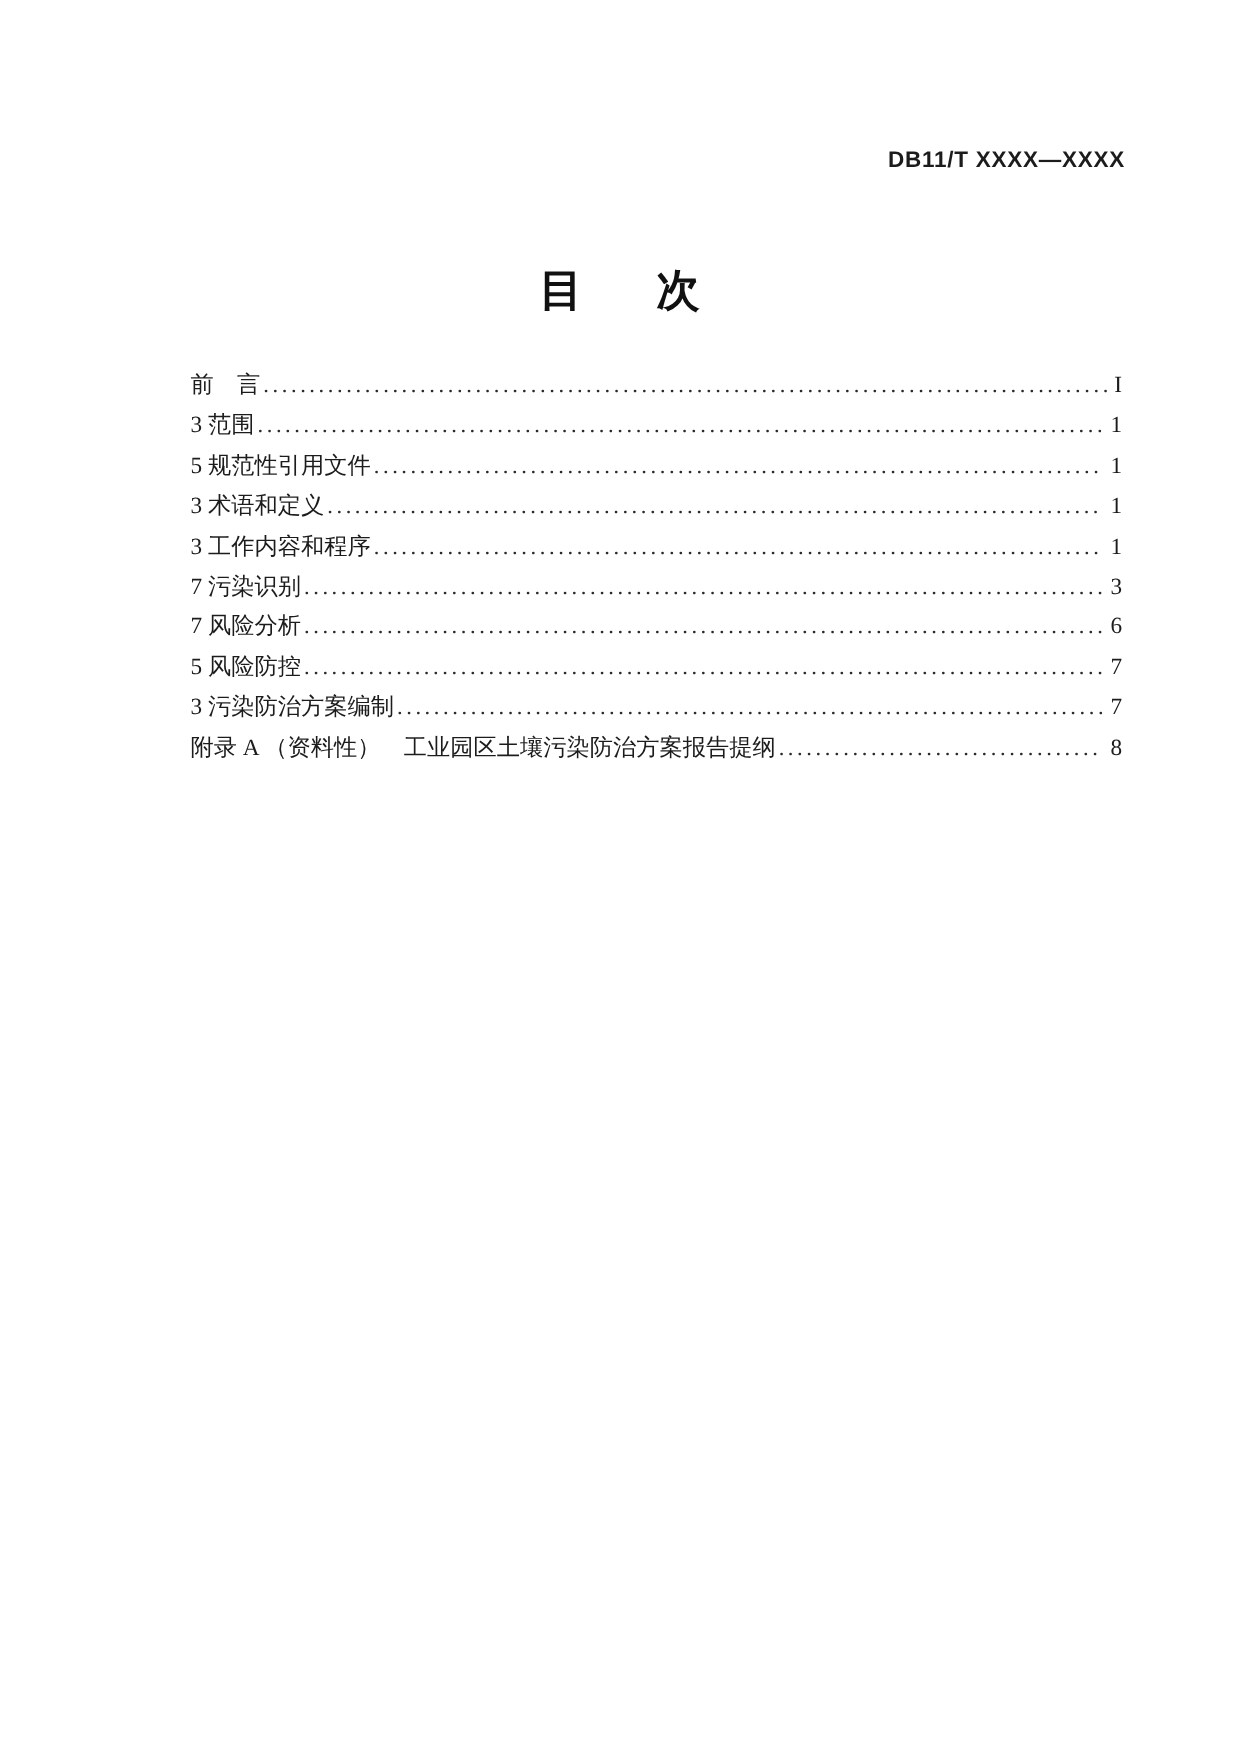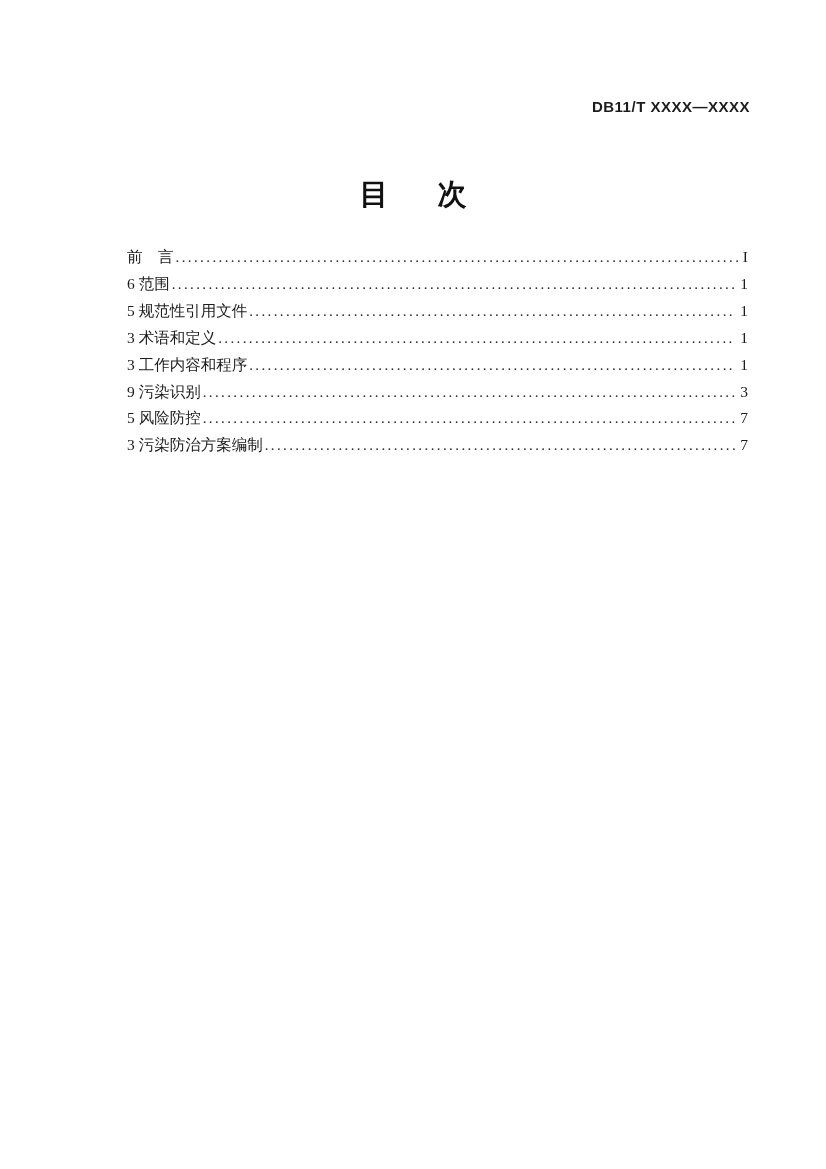--- a/index.html
+++ b/index.html
@@ -91,21 +91,21 @@
 
   <div class="toc">
   <div class="toc-row">
     <span class="toc-label">前　言</span>
     <span class="toc-leader"></span>
     <span class="toc-page">I</span>
   </div>
 
 
   <div class="toc-row">
-    <span class="toc-label">6 范围</span>
+    <span class="toc-label">3 范围</span>
     <span class="toc-leader"></span>
     <span class="toc-page">1</span>
   </div>
 
   <div class="toc-row">
     <span class="toc-label">5 规范性引用文件</span>
     <span class="toc-leader"></span>
     <span class="toc-page">1</span>
   </div>
 
@@ -115,34 +115,44 @@
     <span class="toc-page">1</span>
   </div>
 
   <div class="toc-row">
     <span class="toc-label">3 工作内容和程序</span>
     <span class="toc-leader"></span>
     <span class="toc-page">1</span>
   </div>
 
   <div class="toc-row">
-    <span class="toc-label">9 污染识别</span>
+    <span class="toc-label">7 污染识别</span>
     <span class="toc-leader"></span>
     <span class="toc-page">3</span>
   </div>
 
 
+  <div class="toc-row">
+    <span class="toc-label">7 风险分析</span>
+    <span class="toc-leader"></span>
+    <span class="toc-page">6</span>
+  </div>
 
   <div class="toc-row">
     <span class="toc-label">5 风险防控</span>
     <span class="toc-leader"></span>
     <span class="toc-page">7</span>
   </div>
 
   <div class="toc-row">
     <span class="toc-label">3 污染防治方案编制</span>
     <span class="toc-leader"></span>
     <span class="toc-page">7</span>
   </div>
 
+  <div class="toc-row">
+    <span class="toc-label">附录 A （资料性）　工业园区土壤污染防治方案报告提纲</span>
+    <span class="toc-leader"></span>
+    <span class="toc-page">8</span>
+  </div>
 </div>
 
 </div>
 
 </body></html>

